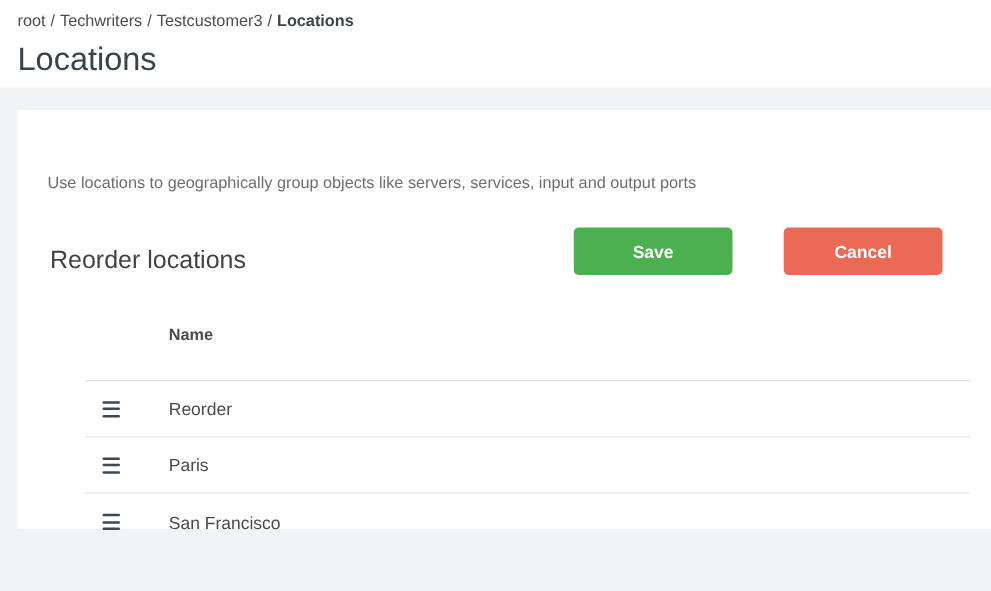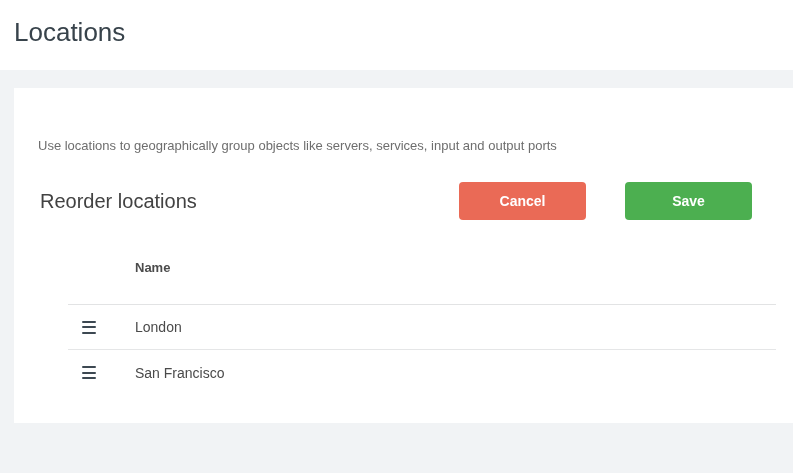--- a/index.html
+++ b/index.html
@@ -19,21 +19,21 @@
   .page-title { font-size:26px; font-weight:400; color:#38434b; margin-top:9px; line-height:28px; }
 
   
   .content { background:#f1f3f5; height:403px; padding-top:18px; }
 
   
   .card { background:#ffffff; margin-left:14px; height:335px; padding-top:50px; }
 
   .description { font-size:13px; color:#6e6e6e; margin-left:24px; line-height:15px; }
 
-  .reorder-row { display:flex; align-items:center; margin-top:29px; margin-left:26px; height:38px; }
+  .reorder-row { display:flex; align-items:flex-end; margin-top:29px; margin-left:26px; height:38px; }
   .reorder-heading { font-size:20px; font-weight:400; color:#424242; flex:1 1 auto; }
   .btn {
     width:127px; height:38px;
     border:none; border-radius:4px;
     color:#ffffff; font-size:14px; font-weight:700;
     font-family:"Liberation Sans", sans-serif;
     cursor:pointer; flex:0 0 auto;
   }
   .btn-cancel { background:#ea6a56; margin-right:39px; }
   .btn-save   { background:#4caf50; margin-right:41px; }
@@ -56,46 +56,57 @@
   }
   .drag-icon i { display:block; height:2px; background:#3d4852; border-radius:1px; }
   .row-name { font-size:14px; color:#4a4a4a; margin-left:39px; }
 </style>
 </head>
 <body>
 
 <div class="page">
 
   <header class="header">
+    <nav class="breadcrumb">
+      <span class="crumb">root</span><span class="sep">/</span><span class="crumb">Techwriters</span><span class="sep">/</span><span class="crumb">Testcustomer3</span><span class="sep">/</span><span class="current">Locations</span>
+    </nav>
     <h1 class="page-title">Locations</h1>
   </header>
 
   <div class="content" style="background: rgb(241, 243, 245);">
     <div class="card">
 
       <p class="description">Use locations to geographically group objects like servers, services, input and output ports</p>
 
       <div class="reorder-row">
         <h2 class="reorder-heading">Reorder locations</h2>
+        <button class="btn btn-save" style="background: rgb(76, 175, 80);">Save</button>
         <button class="btn btn-cancel" style="background: rgb(234, 106, 86);">Cancel</button>
-        <button class="btn btn-save" style="background: rgb(76, 175, 80);">Save</button>
       </div>
 
       <div class="table">
         <div class="thead">
           <span class="th-name">Name</span>
         </div>
 
         <div class="trow">
           <span class="drag-icon">
               <i></i>
               <i></i>
               <i></i>
             </span>
-          <span class="row-name">London</span>
+          <span class="row-name">Reorder</span>
+        </div>
+        <div class="trow">
+          <span class="drag-icon">
+              <i></i>
+              <i></i>
+              <i></i>
+            </span>
+          <span class="row-name">Paris</span>
         </div>
         <div class="trow">
           <span class="drag-icon">
               <i></i>
               <i></i>
               <i></i>
             </span>
           <span class="row-name">San Francisco</span>
         </div>
       </div>

